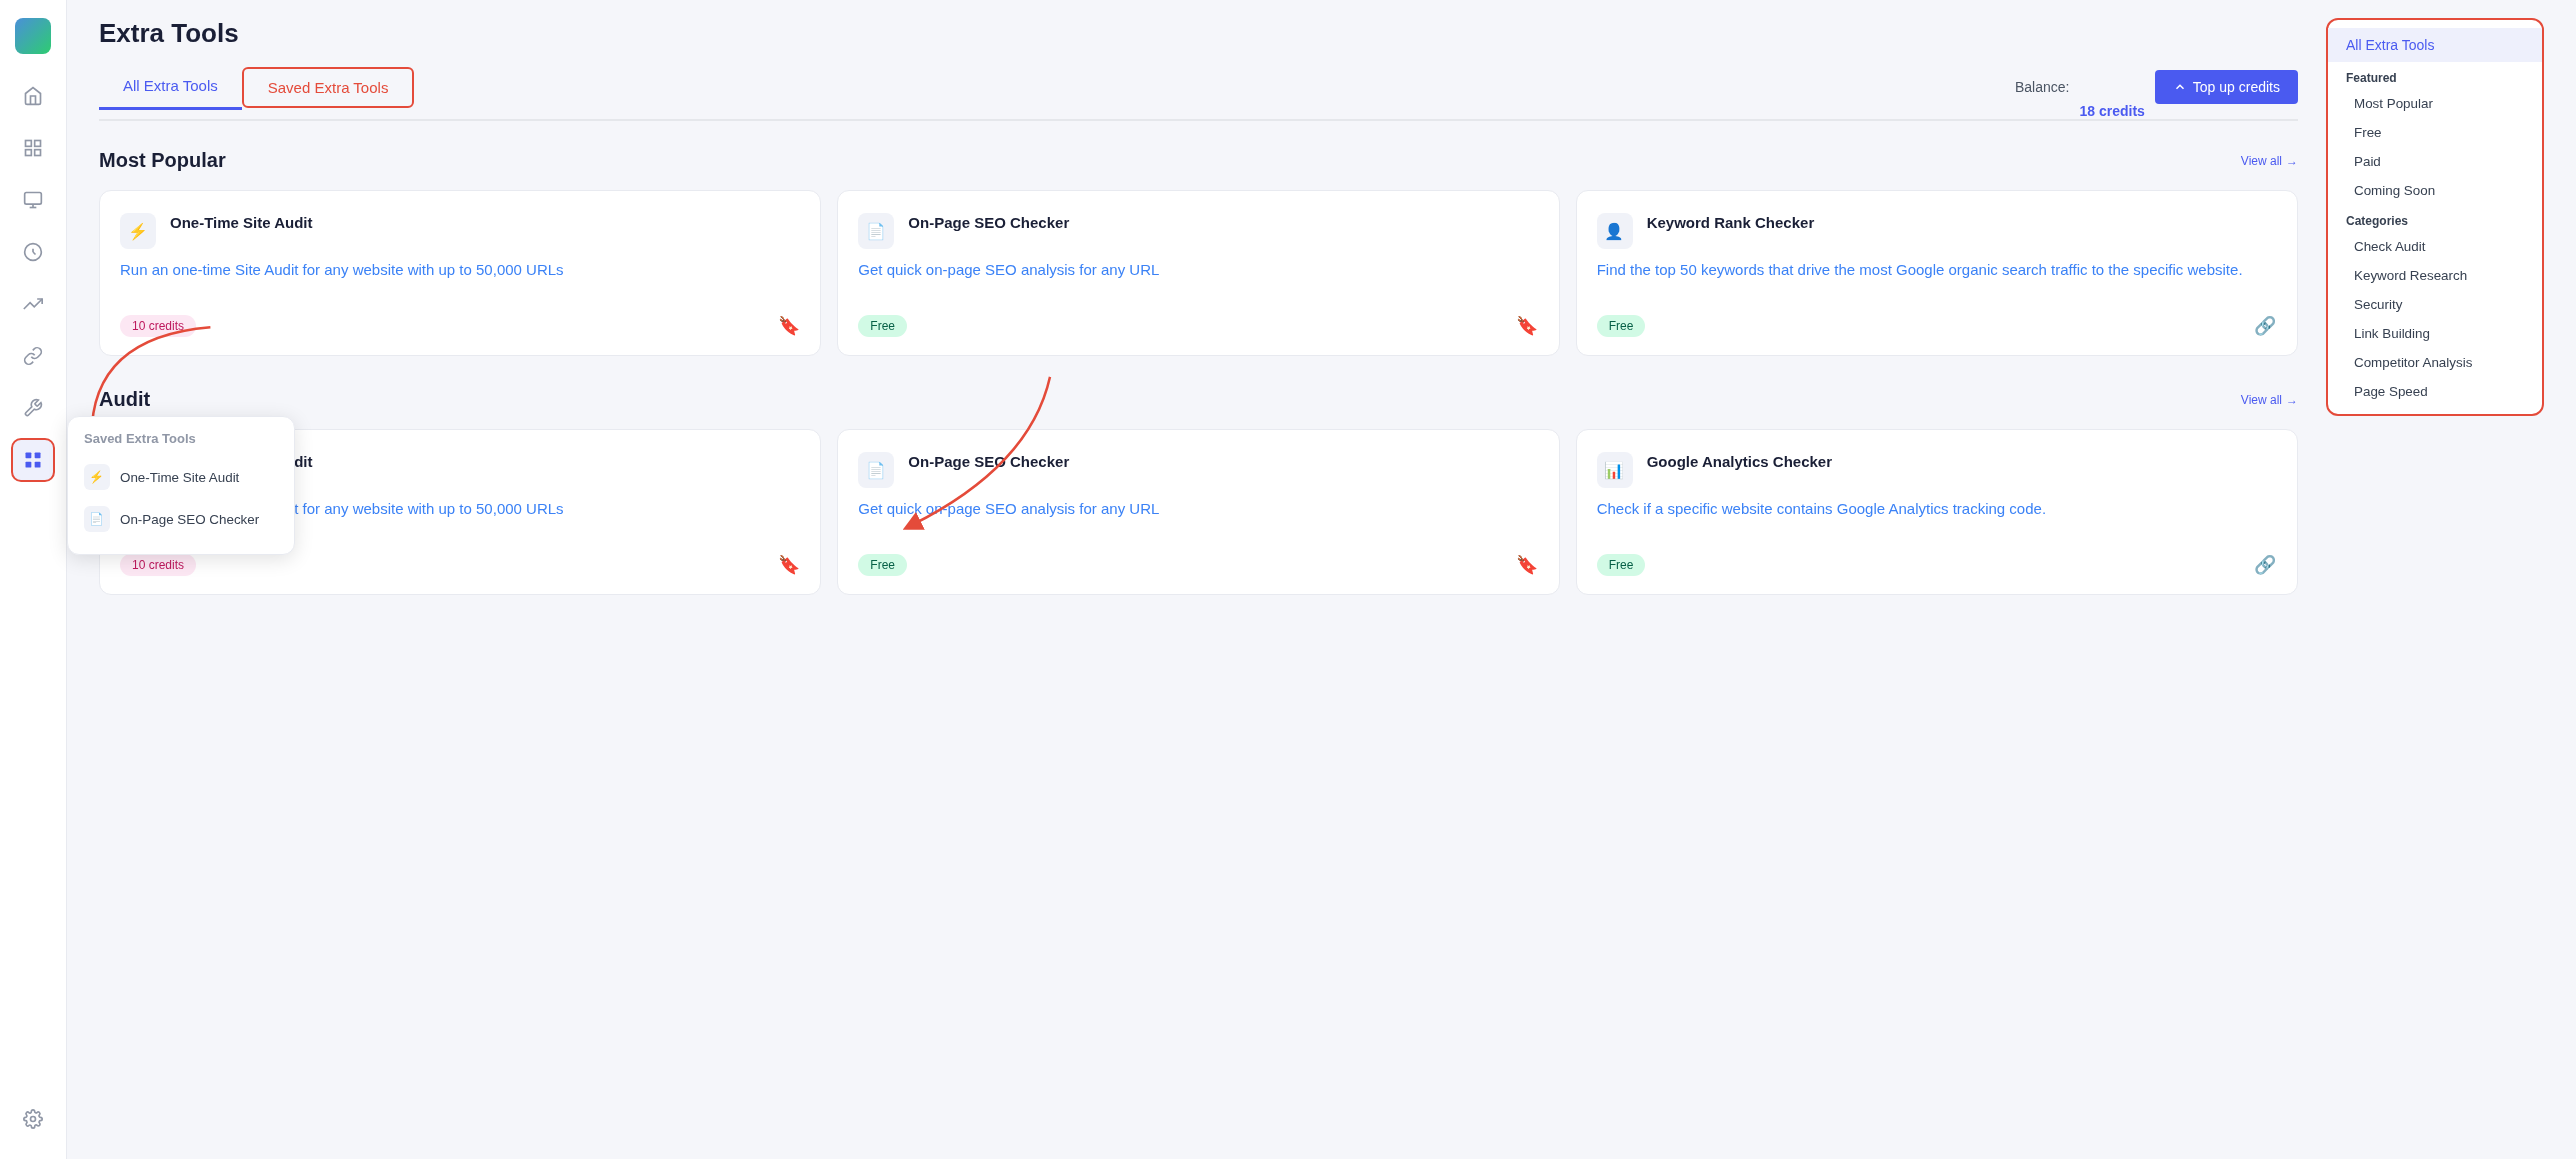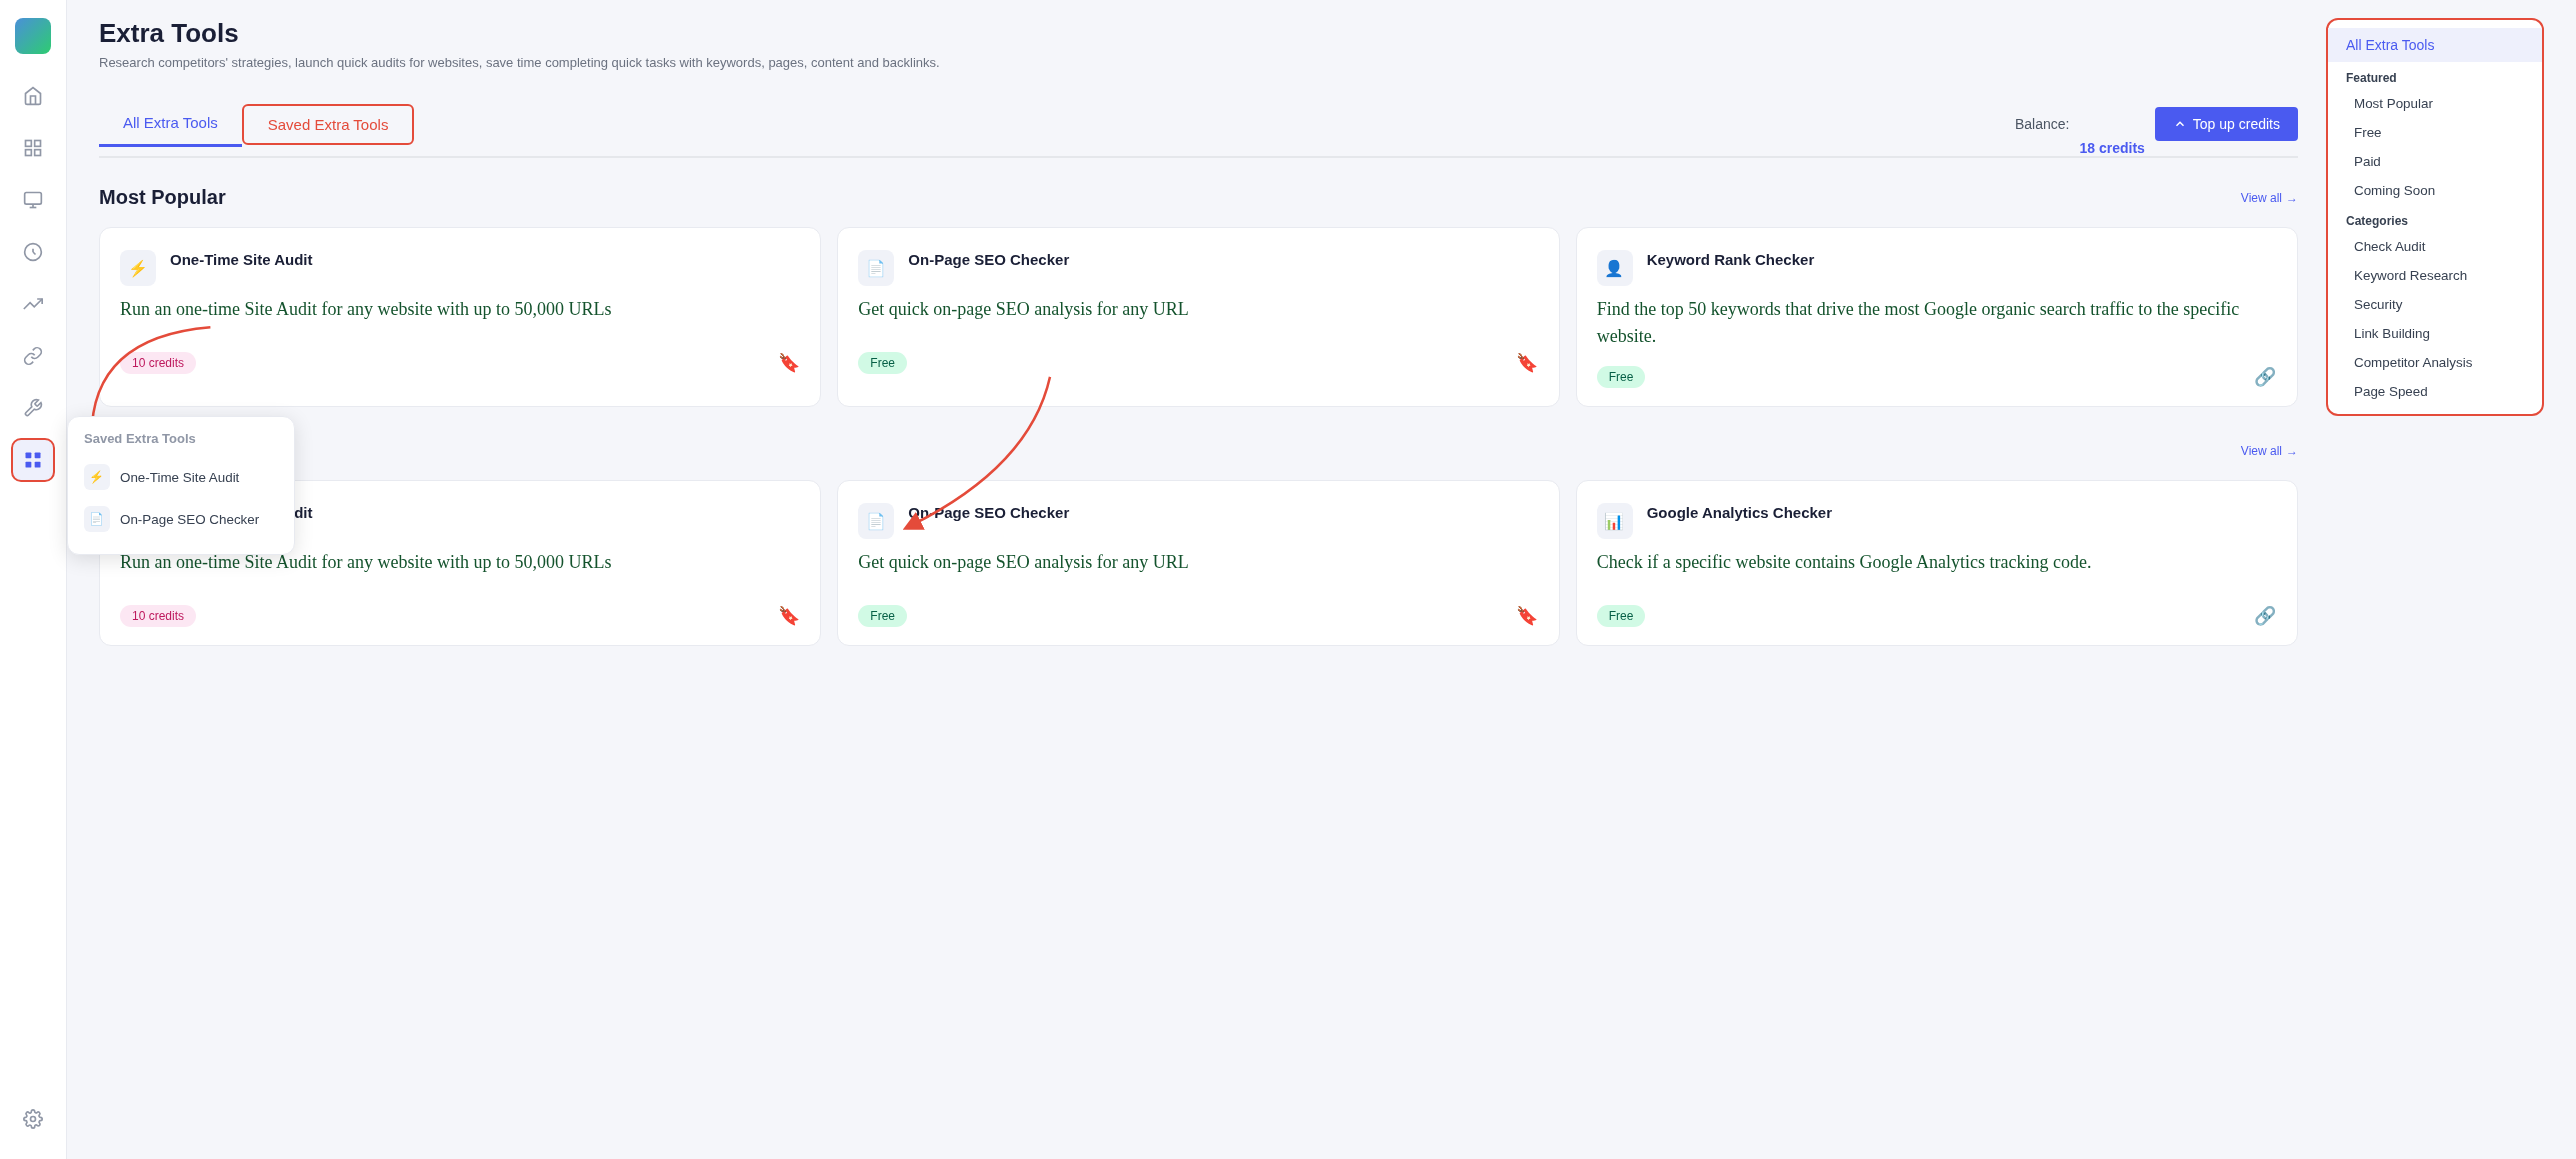--- a/index.html
+++ b/index.html
@@ -189,26 +189,25 @@
       font-size: 16px;
       flex-shrink: 0;
     }
     .card-title {
       font-size: 15px;
       font-weight: 600;
       color: #1a1f36;
       line-height: 1.3;
     }
     .card-desc {
-      font-size: 18px;
-      color: #14532d;
+      font-size: 15px;
+      color: #3b82f6;
       line-height: 1.5;
       margin-bottom: 16px;
       min-height: 40px;
-      font-family: Liberation Serif, serif;
     }
     .card-footer {
       display: flex;
       align-items: center;
       justify-content: space-between;
     }
     .badge-credits {
       background: #fce7f3;
       color: #be185d;
       border-radius: 20px;
@@ -395,21 +394,20 @@
       <path d="M 0 0 L 8 4 L 0 8 Z" fill="#e44b3a"></path>
     </marker>
   </defs>
 </svg>
 
 <div class="main-content">
   <div class="content-area">
     <div class="center-panel">
 
       <h1 class="page-title">Extra Tools</h1>
-      <p class="page-subtitle">Research competitors' strategies, launch quick audits for websites, save time completing quick tasks with keywords, pages, content and backlinks.</p>
 
       <div class="tabs-row">
         <div class="tabs">
           <div class="tab active">All Extra Tools</div>
           <div class="tab saved">Saved Extra Tools</div>
         </div>
         <div class="balance-row">
           <span>Balance:</span>
           <span class="balance-credits">18 credits</span>
           <button class="topup-btn">

